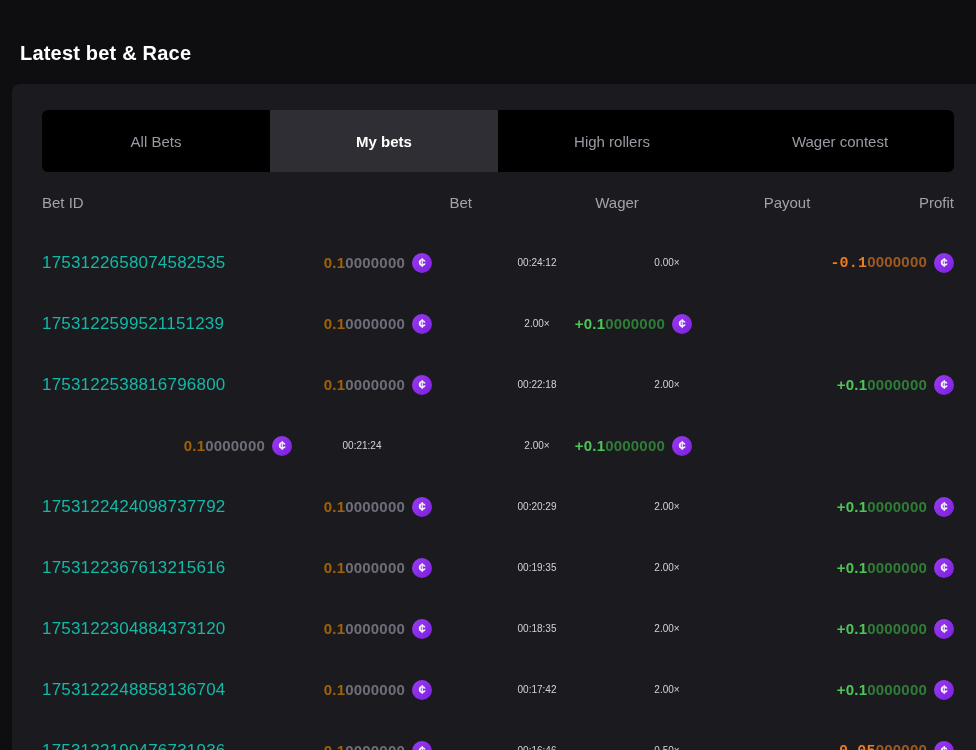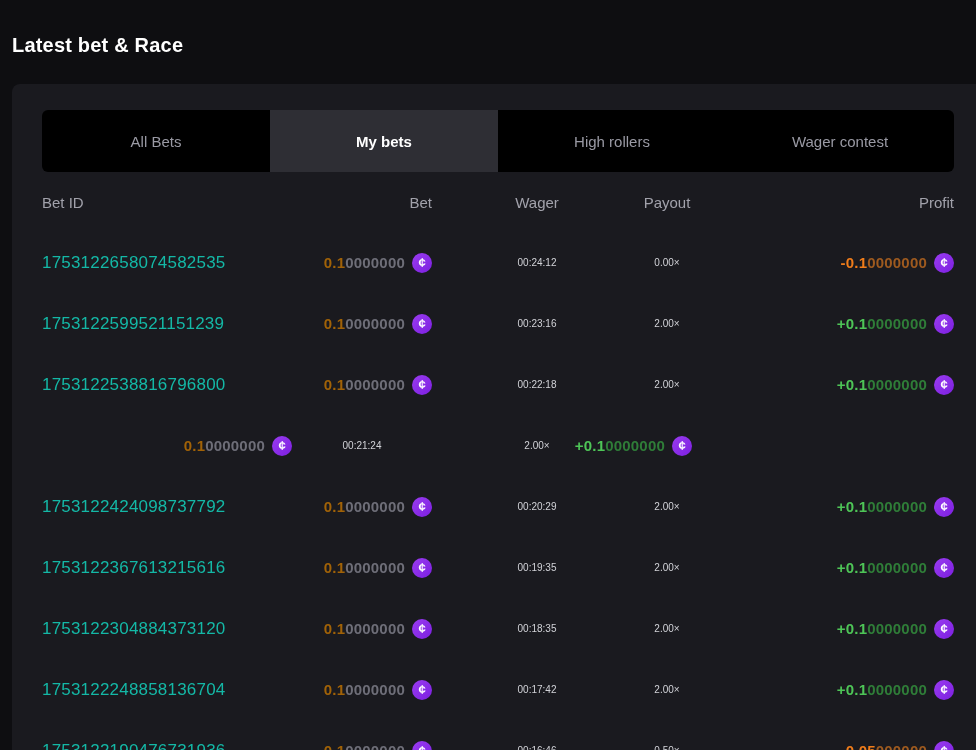--- a/index.html
+++ b/index.html
@@ -3,21 +3,21 @@
 <meta charset="utf-8">
 <style>
   html,body{margin:0;padding:0;}
   body{
     width:976px;height:750px;overflow:hidden;
     background:#0e0e11;
     font-family:"Liberation Sans","DejaVu Sans",sans-serif;
     -webkit-font-smoothing:antialiased;
   }
   .title{
-    margin:0;
+    margin:8px;
     padding:34px 0 0 12px;
     color:#ffffff;
     font-size:20px;
     font-weight:600;
     letter-spacing:.2px;
   }
   .panel{
     position:absolute;
     left:12px; top:84px; right:0; bottom:-40px;
     background:#1a1a1f;
@@ -51,38 +51,39 @@
   .thead,.row{
     display:grid;
     grid-template-columns:250px 140px 210px 50px 1fr;
     align-items:center;
   }
   .thead{
     margin-top:10px;
     height:40px;
     color:#a2a2ab;
     font-size:15px;
+    gap:40px;
   }
   .tbody{margin-top:10px;}
   .row{height:61px;}
   .c{white-space:nowrap;}
   .c1{text-align:left;}
   .c2,.c5{display:flex;justify-content:flex-end;align-items:center;gap:7px;text-align:center;}
   .c3{text-align:center;}
   .c4{text-align:center;}
   .betid{color:#14b8a6;font-size:17px;letter-spacing:.2px;}
   .timecell,.payoutcell{color:#d2d3d8;font-size:10px;text-align:center;}
   .thead .c2{justify-content:flex-end;}
   .amt{font-size:15px;font-weight:700;letter-spacing:.2px;}
   .amt b{font-weight:700;}
   .betamt b{color:#a16207;}
   .betamt .zeros{color:#6e6e78;}
   .profit[data-ptype="win"] b{color:#4ec557;}
   .profit[data-ptype="win"] .zeros{color:#2f7d38;}
-  .profit[data-ptype="loss"] b{color:#ef7c1a;}
+  .profit[data-ptype="loss"] b{color:#ef7c1a;font-family:Liberation Mono, monospace;}
   .profit[data-ptype="loss"] .zeros{color:#9e5a1f;}
   .coin{
     display:inline-flex;align-items:center;justify-content:center;
     width:20px;height:20px;border-radius:50%;
     background:linear-gradient(135deg,#9a3cf0,#7c1fe0);
     color:#ffffff;
     font-size:13px;font-weight:700;
     flex:0 0 auto;
   }
 </style>
@@ -132,21 +133,20 @@
       <span class="coin">¢</span>
     </div>
   </div>
 
   <div class="row">
     <div class="c c1 betid">1753122599521151239</div>
     <div class="c c2">
       <span class="amt betamt"><b>0.1</b><span class="zeros">0000000</span></span>
       <span class="coin">¢</span>
     </div>
-    <div class="c c3 timecell">00:23:16</div>
     <div class="c c4 payoutcell">2.00×</div>
     <div class="c c5 profit" data-ptype="win">
       <span class="amt"><b>+0.1</b><span class="zeros">0000000</span></span>
       <span class="coin">¢</span>
     </div>
   </div>
 
   <div class="row">
     <div class="c c1 betid">1753122538816796800</div>
     <div class="c c2">

